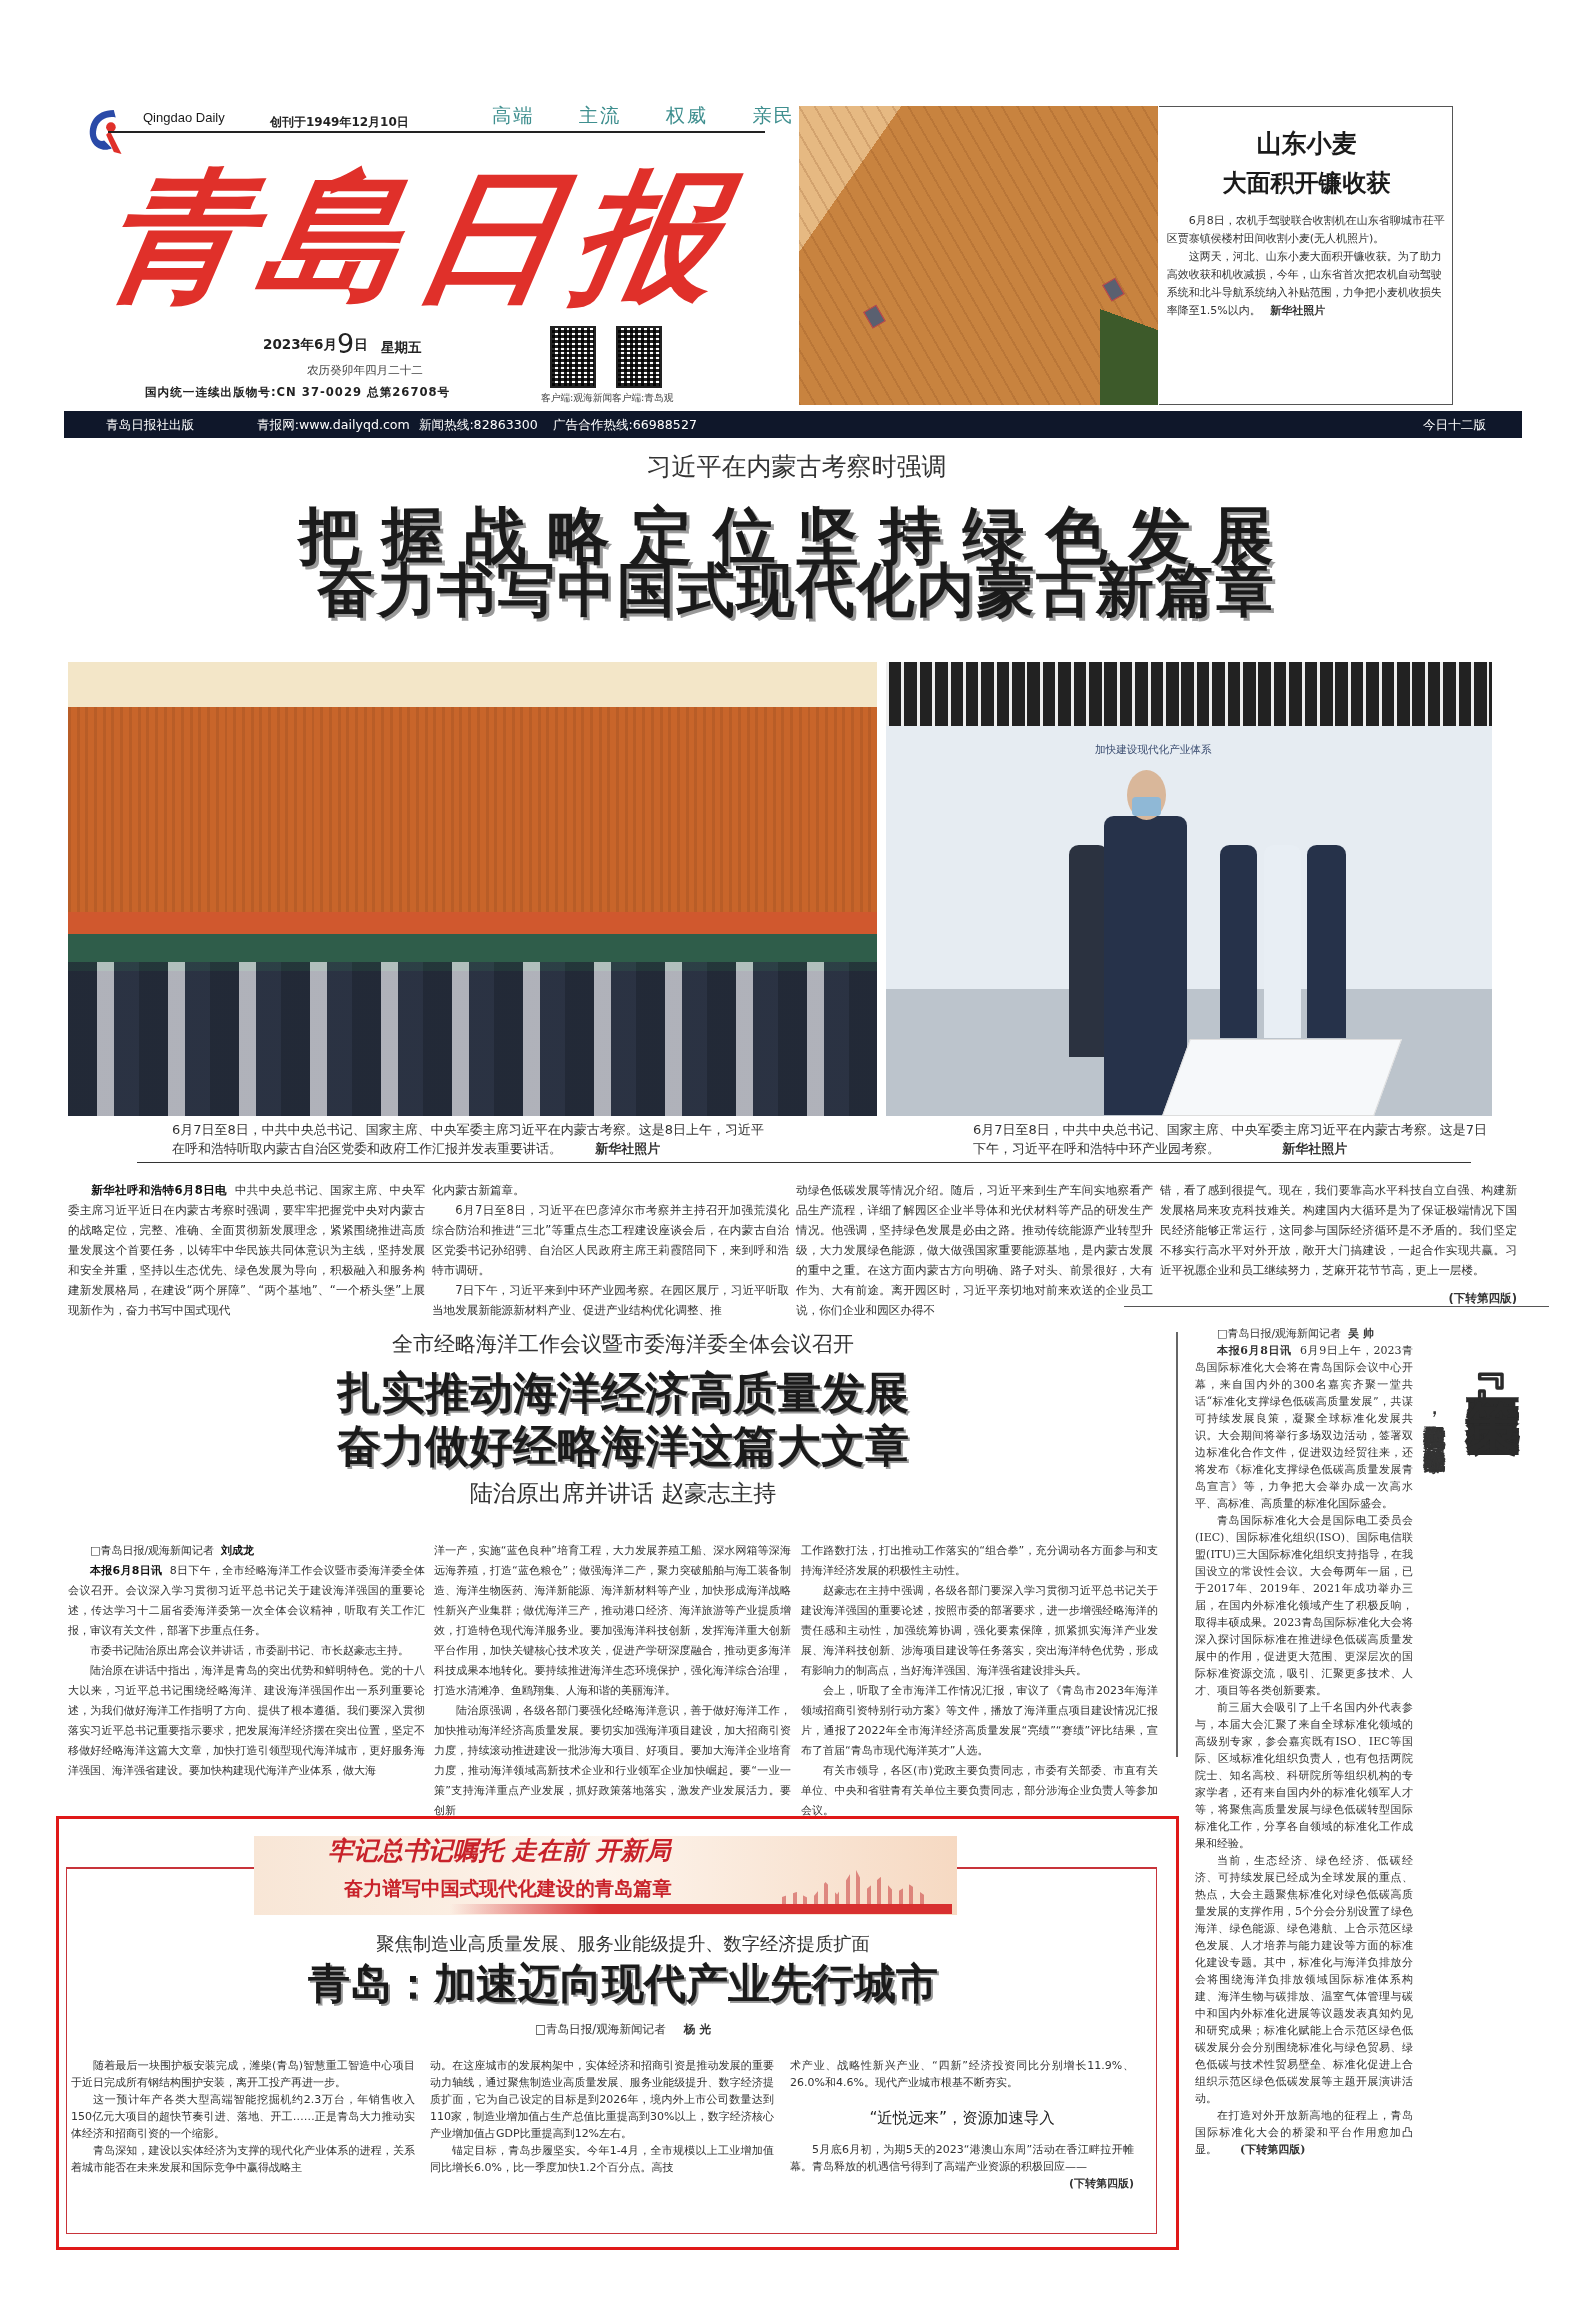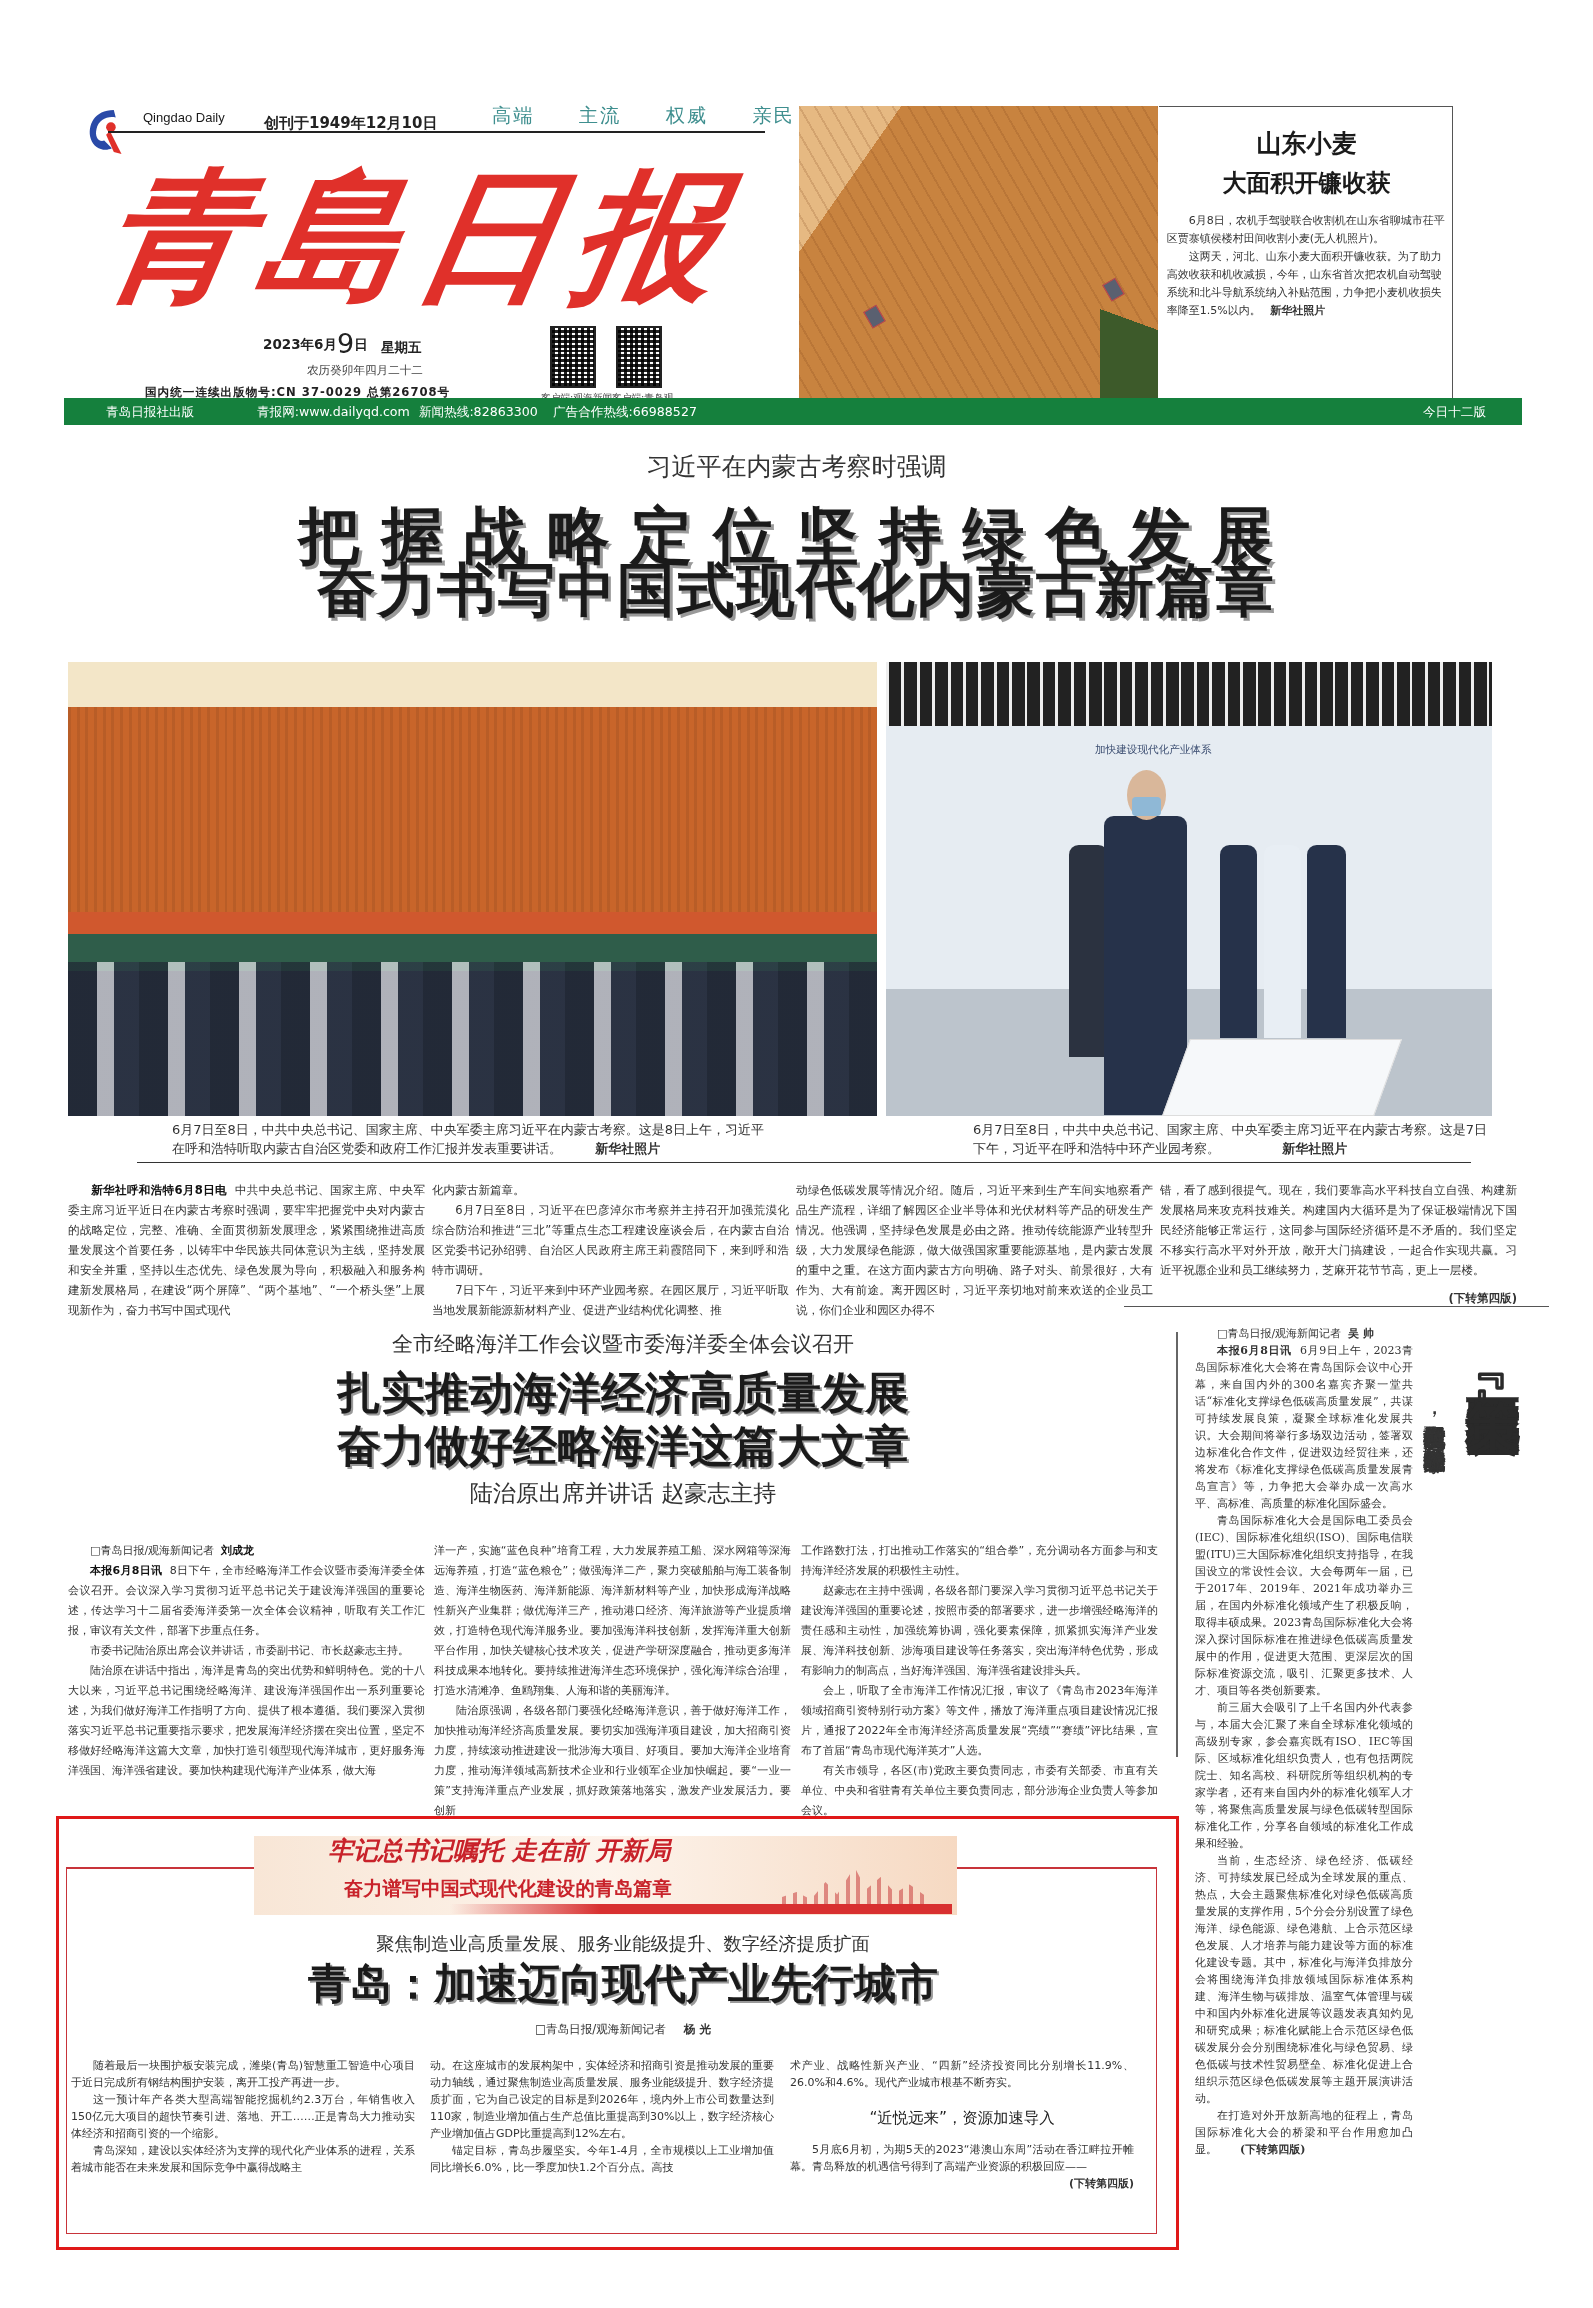--- a/index.html
+++ b/index.html
@@ -4,21 +4,21 @@
 <style>
   * { box-sizing: border-box; margin: 0; padding: 0; }
   html, body { width: 1593px; height: 2309px; background: #ffffff; overflow: hidden; }
   body { position: relative; font-family: "DejaVu Sans", sans-serif; color: #222; }
 
   .abs { position: absolute; }
 
   
   .logo-mark { left: 85px; top: 106px; width: 48px; height: 50px; }
   .en-name { left: 143px; top: 110px; font-family: "Liberation Sans", sans-serif; font-size: 13px; color: #1a1a1a; }
-  .founded { left: 264px; top: 114px; font-size: 15px; font-weight: bold; color: #222; }
+  .founded { left: 270px; top: 114px; font-size: 12px; font-weight: bold; color: #222; }
   .mast-rule { left: 108px; top: 131px; width: 657px; height: 1.9px; background: #222; }
   .slogan { left: 492px; top: 102px; font-size: 19.3px; color: #3f8f8f; letter-spacing: 1.9px; word-spacing: 15.4px; }
   .slogan span { margin-right: 21px; }
   .title-callig { left: 106px; top: 145px; width: 676px; height: 183px; font-family: "DejaVu Serif", serif; font-size: 143px; font-weight: bold; color: #e0302a; letter-spacing: 13.5px; line-height: 183px; transform: skewX(-10deg); font-style: italic; }
   .date-line { left: 263px; top: 328px; font-size: 13.5px; font-weight: bold; }
   .date-line .big { font-size: 27px; font-weight: normal; vertical-align: -3.9px; }
   .weekday { left: 381px; top: 339px; font-size: 13.5px; font-weight: bold; }
   .lunar { left: 307px; top: 363px; font-size: 11.6px; color: #444; }
   .issn { left: 145px; top: 385px; font-size: 11.6px; font-weight: bold; letter-spacing: 1px; }
   .qr { width: 46px; height: 62px; background:
@@ -40,21 +40,21 @@
   .wheat-photo .harv { position: absolute; width: 15.4px; height: 19.3px; background: #5a6070; border: 1.9px solid #c44; }
   .wheat-photo .strip { position: absolute; right: 0; top: 0; width: 58px; height: 100%;
     background: linear-gradient(200deg, transparent 0 70%, #3d5a2a 70% 100%); }
   .wheat-box { left: 1159px; top: 106px; width: 294px; height: 299px; border: 1px solid #555; border-left: none; padding: 17.4px 5.8px 5.8px 7.7px; }
   .wheat-box h2 { font-family: "DejaVu Serif", serif; font-size: 25px; font-weight: bold; text-align: center; line-height: 39px; color: #1a1a1a; }
   .wheat-box h2.l2 { font-size: 24px; }
   .wheat-box p { font-size: 11px; line-height: 18px; text-indent: 2em; color: #333; }
   .credit { font-weight: bold; margin-left: 9.7px; }
 
   
-  .info-bar { left: 64px; top: 398px; width: 1458px; height: 27px; background: #15803d; color: #fff; font-size: 12.6px; }
+  .info-bar { left: 64px; top: 411px; width: 1458px; height: 27px; background: #0f172a; color: #fff; font-size: 12.6px; }
   .info-bar span { position: absolute; top: 5.8px; }
 
   
   .kicker { left: 0; width: 1593px; text-align: center; font-size: 25px; color: #333; top: 450px; font-weight: 300; }
   .lead-h1 { left: 0; width: 1593px; text-align: center; font-family: "DejaVu Serif", serif; font-weight: bold; color: #1a1a1a; text-shadow: 2.9px 2.9px 0 #999; }
   .lead-h1.a { top: 494px; font-size: 62px; letter-spacing: 21px; }
   .lead-h1.b { top: 552px; font-size: 58px; letter-spacing: 1.9px; }
 
   
   .photo-meeting { left: 68px; top: 662px; width: 809px; height: 454px;

